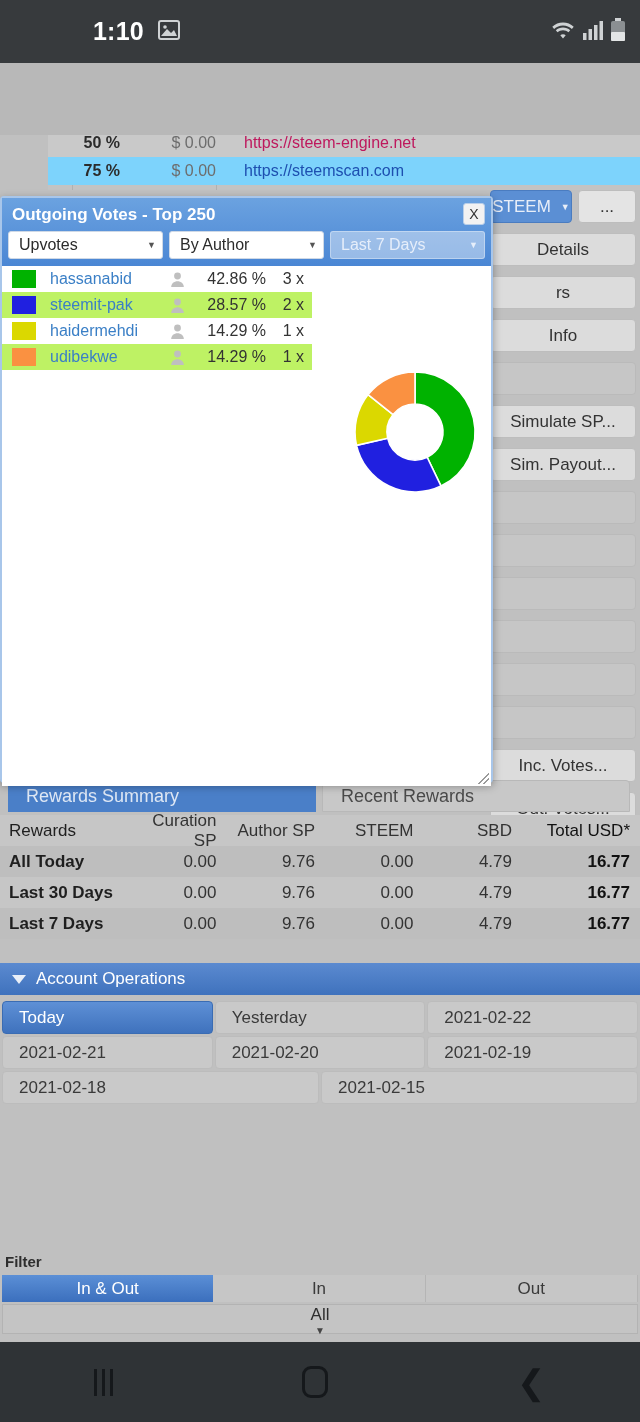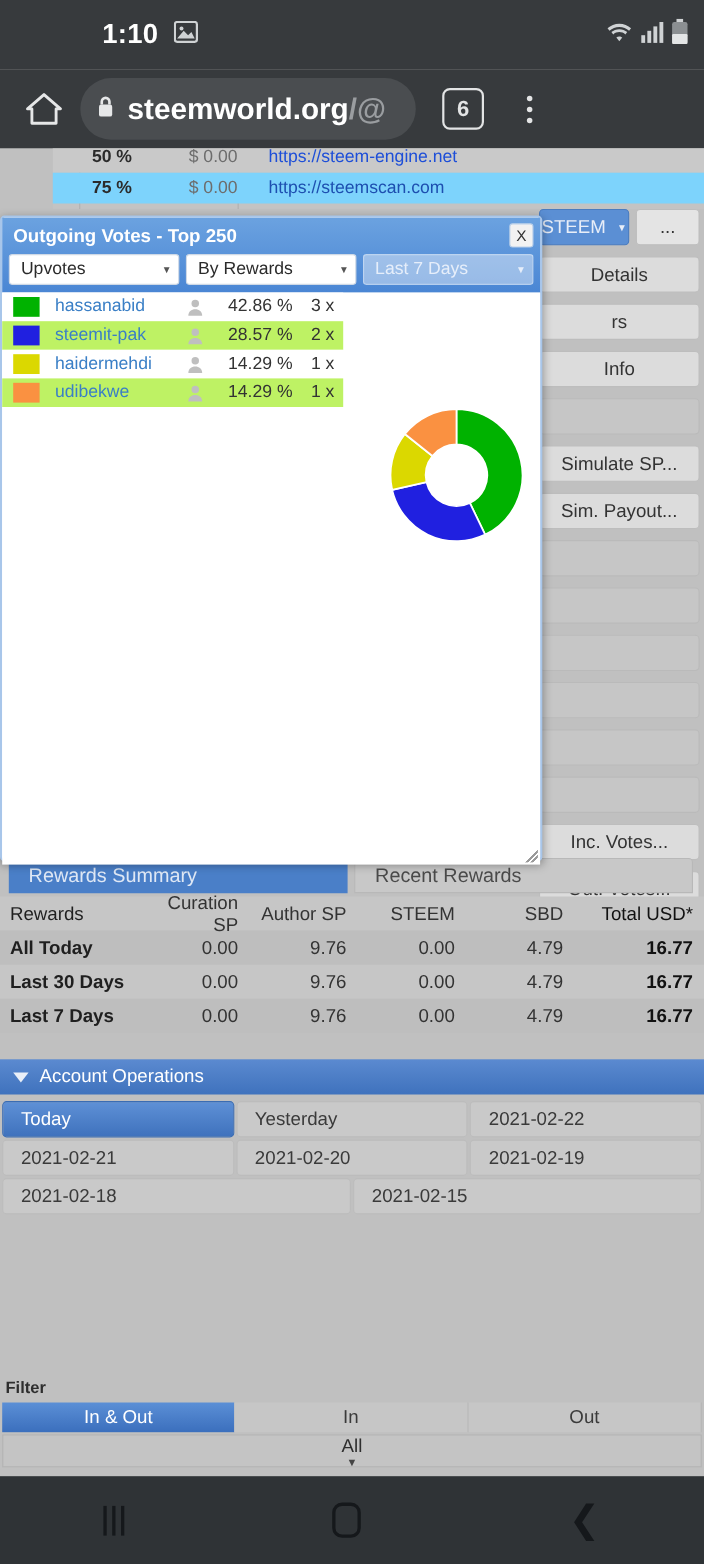--- a/index.html
+++ b/index.html
@@ -58,21 +58,21 @@
   .toprows { position: relative; height: 55px; background: #c3c3c3; margin-left: 48px; }
   .toprow {
     position: absolute; left: 0; width: 640px; height: 28px;
     display: flex; align-items: center; font-size: 16px; color: #2b2b2b;
   }
   .toprow.r1 { top: -6px; background: #c9c9c9; }
   .toprow.r2 { top: 22px; background: #7dd3fc; }
   .tr-pct { width: 72px; text-align: right; font-weight: bold; }
   .tr-val { width: 96px; text-align: right; color: #6d6d6d; }
   .tr-link { margin-left: 28px; color: #1d4fb0; }
-  .toprow.r1 .tr-link { color: #1d4ed8; }
+  .toprow.r1 .tr-link { color: #be185d; }
   .col-sep { position: absolute; top: 0; bottom: 0; width: 1px; background: #b0b0b0; }
 
   
   .rightcol { position: absolute; top: 55px; right: 4px; width: 146px; }
   .bgbtn {
     height: 33px; margin-bottom: 10px; background: #dcdcdc;
     border: 1px solid #bdbdbd; border-radius: 4px;
     display: flex; align-items: center; justify-content: center;
     font-size: 17px; color: #333;
   }
@@ -229,42 +229,20 @@
       <span>
         <svg width="16" height="24" viewBox="0 0 16 24">
             <rect x="5" y="0" width="6" height="3" fill="#cfd2d4"></rect>
             <rect x="1" y="3" width="14" height="20" rx="2" fill="#8b8f92"></rect>
             <rect x="1" y="14" width="14" height="9" rx="1" fill="#e3e5e6"></rect>
           </svg>
       </span>
     </div>
   </div>
 
-  <div class="chrome">
-    <div class="home-btn">
-      <svg width="34" height="32" viewBox="0 0 34 32">
-          <path d="M17 3 L32 16 L28 16 L28 29 L6 29 L6 16 L2 16 Z" fill="none" stroke="#e6e7e8" stroke-width="2.6" stroke-linejoin="round"></path>
-        </svg>
-    </div>
-    <div class="urlbar">
-      <span>
-        <svg width="18" height="22" viewBox="0 0 18 22">
-            <rect x="3" y="9" width="12" height="11" rx="2" fill="#e6e7e8"></rect>
-            <path d="M5.5 9V6.5a3.5 3.5 0 017 0V9" fill="none" stroke="#e6e7e8" stroke-width="2.4"></path>
-          </svg>
-      </span>
-      <span class="url-text"><span>steemworld.org</span><span class="dim">/@</span></span>
-    </div>
-    <div class="tabs-btn">6</div>
-    <div class="kebab">
-        <i></i>
-        <i></i>
-        <i></i>
-      </div>
-  </div>
 
   <div class="page">
 
     <div class="toprows">
       <div class="col-sep" style="left:24px;"></div>
       <div class="col-sep" style="left:168px;"></div>
       <div class="col-sep" style="left:617px;"></div>
       <div class="toprow r1">
         <span class="tr-pct">50 %</span>
         <span class="tr-val">$ 0.00</span>
@@ -380,21 +358,21 @@
   <div class="dialog">
     <div class="dlg-head">
       <div class="dlg-title">Outgoing Votes - Top 250</div>
       <div class="dlg-close">X</div>
       <div class="dlg-selects" id="dlgselects">
           <div class="dsel">
             <span>Upvotes</span>
             <span class="arrow">▼</span>
           </div>
           <div class="dsel">
-            <span>By Rewards</span>
+            <span>By Author</span>
             <span class="arrow">▼</span>
           </div>
           <div class="dsel disabled">
             <span>Last 7 Days</span>
             <span class="arrow">▼</span>
           </div>
         </div>
     </div>
     <div class="dlg-body">
       <div class="vote-list" id="votelist">

